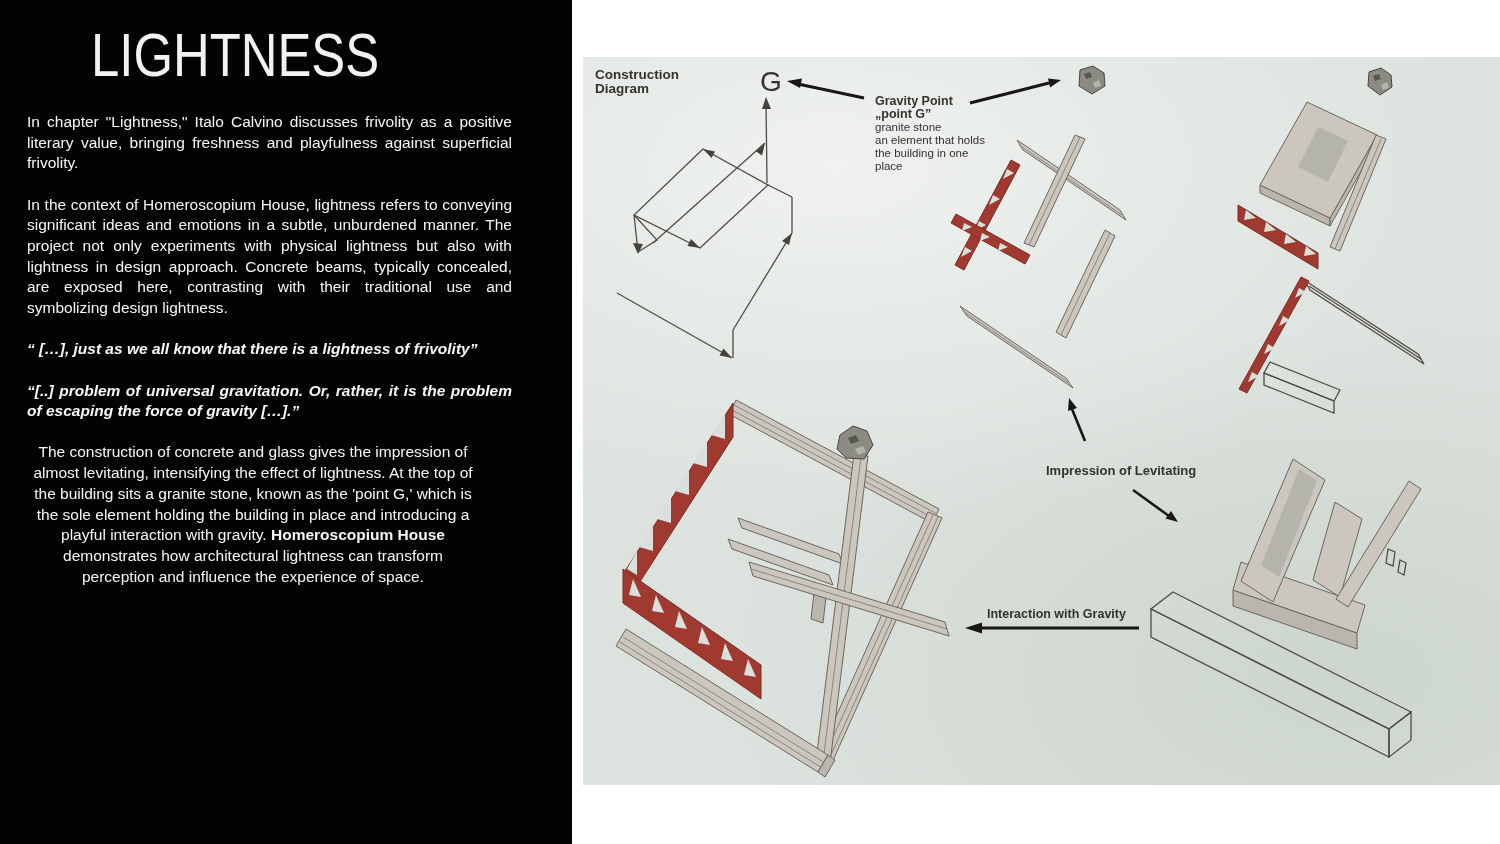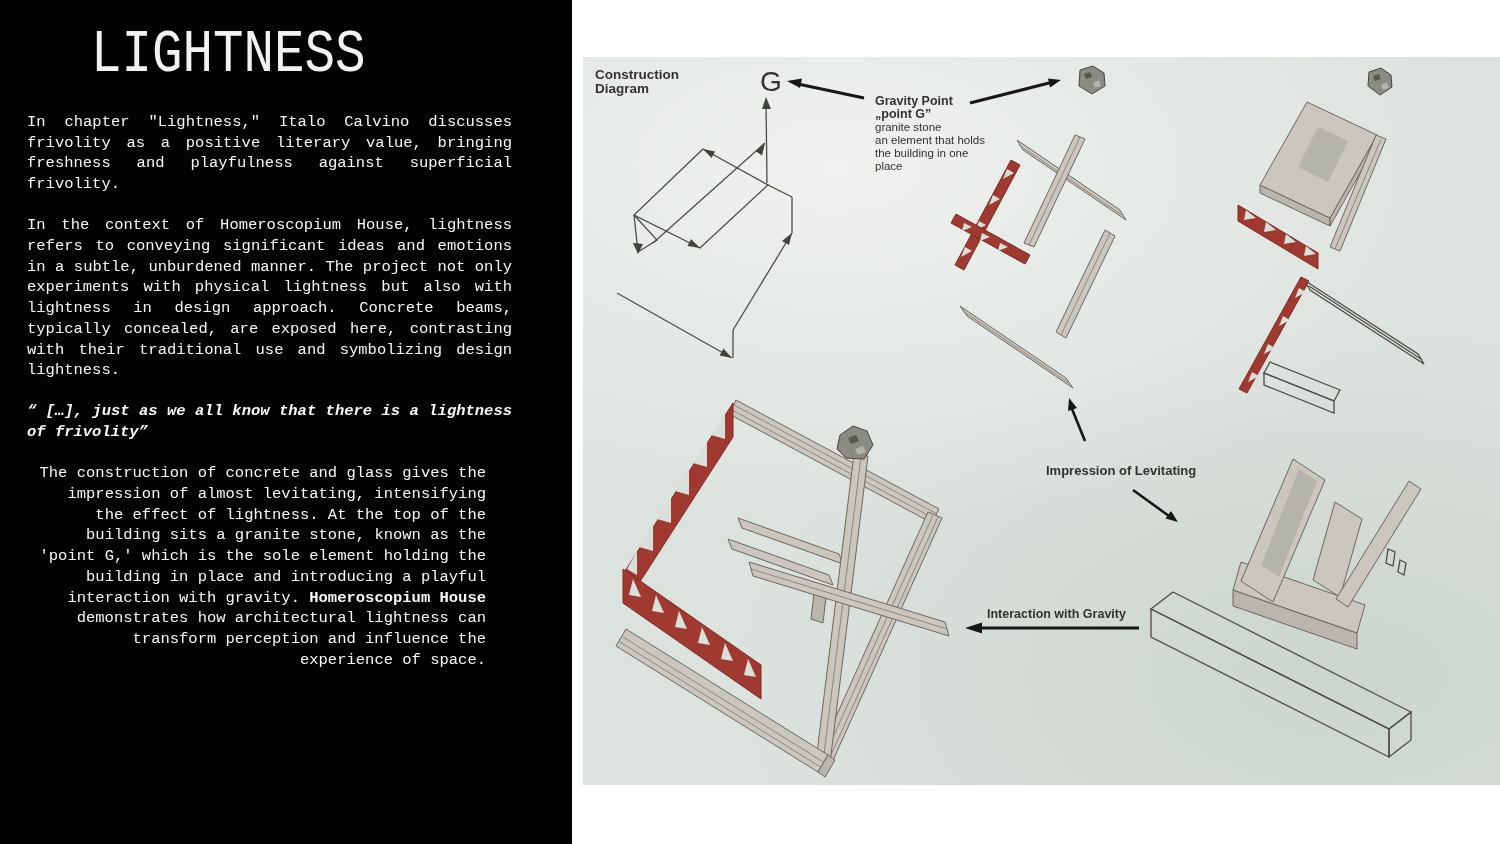--- a/index.html
+++ b/index.html
@@ -4,31 +4,31 @@
 <style>
   html,body { margin:0; padding:0; }
   body {
     width:1500px; height:844px; position:relative; overflow:hidden;
     background:#ffffff;
     font-family:"Liberation Sans", sans-serif;
   }
   
   .panel {
     position:absolute; left:0; top:0; width:572px; height:844px;
-    background:#030303; color:#f7f7f7;font-family:Liberation Mono, monospace;
+    background:#030303; color:#f7f7f7;
   }
   .title {
     position:absolute; left:91px; top:24px; margin:0;
     font-size:62px; font-weight:400; line-height:1; white-space:nowrap;
     transform:scaleX(.82); transform-origin:0 0; color:#f2f2f2;
   }
   .content { position:absolute; left:27px; top:112px; width:485px; }
   .para { margin:0 0 20.5px 0; font-size:15.5px; line-height:20.7px; text-align:justify; }
   .quote { font-weight:bold; font-style:italic; }
-  .closing { text-align:right; max-width:452px;margin-left:7px; }
+  .closing { text-align:center; max-width:452px; }
   .closing b { font-weight:bold; }
 
   
   .diagram {
     position:absolute; left:583px; top:57px; width:993px; height:728px;
     background:
       radial-gradient(120% 90% at 25% 15%, rgba(255,255,255,.55), rgba(255,255,255,0) 55%),
       radial-gradient(100% 80% at 75% 85%, rgba(160,175,165,.25), rgba(160,175,165,0) 60%),
       var(--color-paper, #dce2dd);
     padding-left: 16px;
@@ -51,20 +51,21 @@
 </style>
 </head>
 <body>
 
 <aside class="panel">
   <h1 class="title">LIGHTNESS</h1>
   <div class="content">
     <p class="para">In chapter "Lightness," Italo Calvino discusses frivolity as a positive literary value, bringing freshness and playfulness against superficial frivolity.</p>
     <p class="para">In the context of Homeroscopium House, lightness refers to conveying significant ideas and emotions in a subtle, unburdened manner. The project not only experiments with physical lightness but also with lightness in design approach. Concrete beams, typically concealed, are exposed here, contrasting with their traditional use and symbolizing design lightness.</p>
     <p class="para quote">“ […], just as we all know that there is a lightness of frivolity”</p>
+    <p class="para quote">“[..] problem of universal gravitation. Or, rather, it is the problem of escaping the force of gravity […].”</p>
     <p class="para closing"><span>The construction of concrete and glass gives the impression of almost levitating, intensifying the effect of lightness. At the top of the building sits a granite stone, known as the 'point G,' which is the sole element holding the building in place and introducing a playful interaction with gravity. </span><b>Homeroscopium House</b><span> demonstrates how architectural lightness can transform perception and influence the experience of space.</span></p>
   </div>
 </aside>
 
 <section class="diagram">
 <svg width="879" height="728" viewBox="0 0 879 728">
 
   <text x="12" y="22" font-size="13.5" class="lbl-b" fill="#3b3936">Construction</text>
   <text x="12" y="36" font-size="13.5" class="lbl-b" fill="#3b3936">Diagram</text>
 

